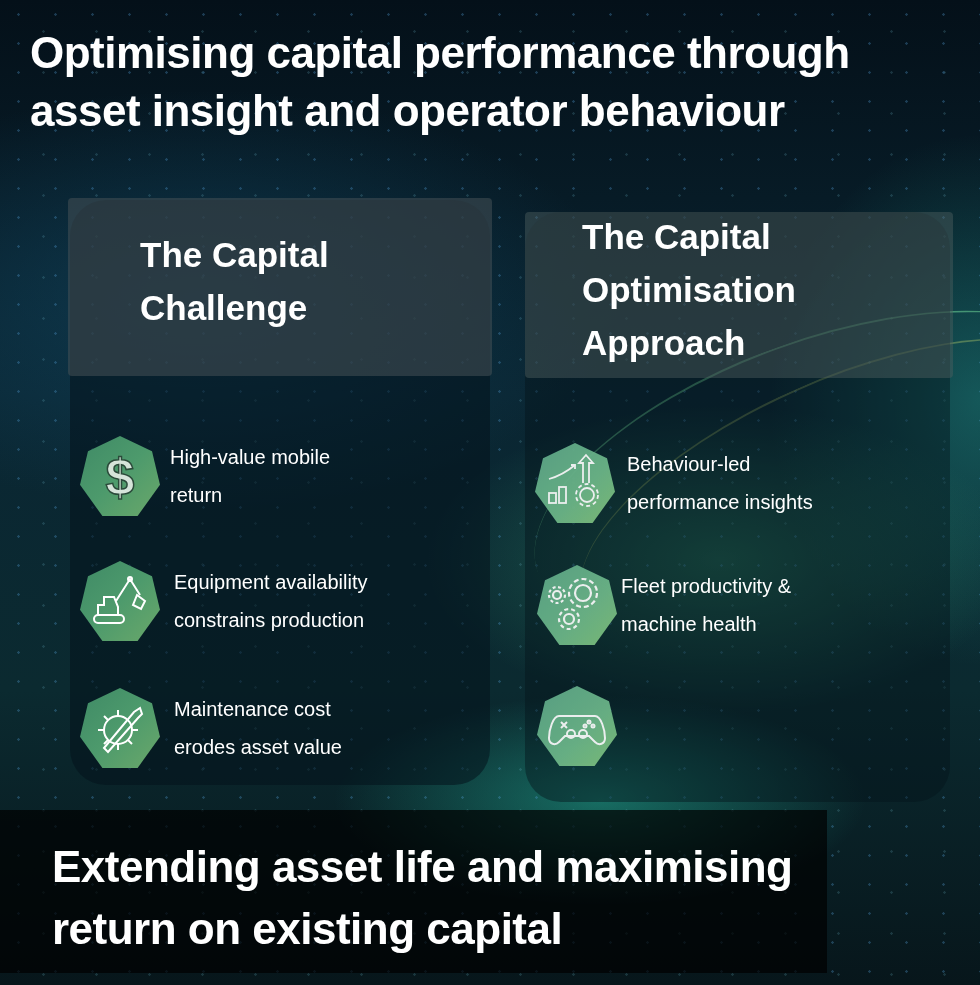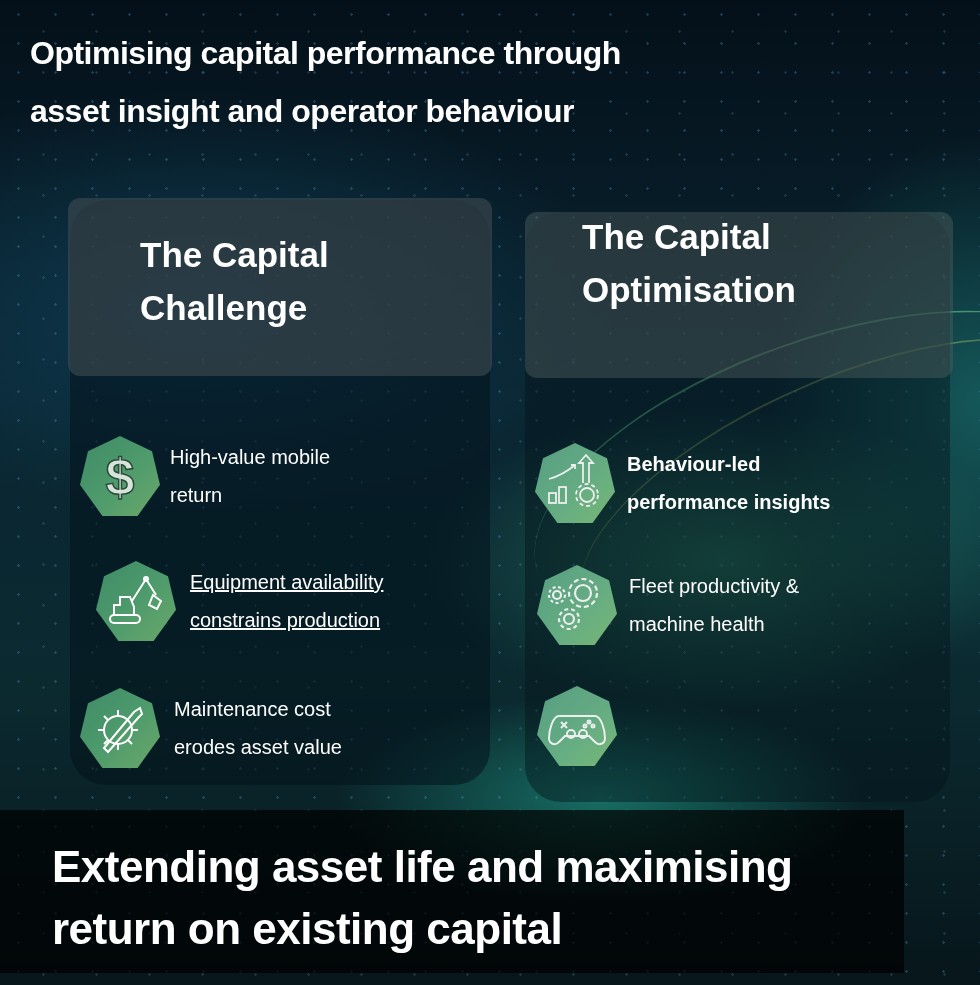--- a/index.html
+++ b/index.html
@@ -16,41 +16,41 @@
   }
   .stars { position:absolute; inset:0;
     background-image:
       radial-gradient(circle, rgba(90,170,230,0.55) 1px, transparent 1.5px),
       radial-gradient(circle, rgba(120,200,220,0.35) 1px, transparent 1.5px);
     background-size: 37px 29px, 53px 41px;
     background-position: 0 0, 17px 11px; opacity:0.5; }
   .streak { position:absolute; border-top:2px solid rgba(120,230,160,0.5); border-radius:50%; }
 
   .title { position:absolute; left:30px; top:24px; width:940px;
-    font-weight:700; font-size:32px; line-height:58px; letter-spacing:-0.5px; }
+    font-weight:700; font-size:44px; line-height:58px; letter-spacing:-0.5px; }
 
   .panel { position:absolute; border-radius:36px; }
   .panel-left { left:70px; top:200px; width:420px; height:585px; background:rgba(4,18,28,0.55); }
   .panel-right { left:525px; top:212px; width:425px; height:590px; background:rgba(4,20,26,0.45); }
-  .head { position:absolute; border-radius:12px; background:rgba(70,80,85,0.55); }
+  .head { position:absolute; border-radius:4px; background:rgba(70,80,85,0.55); }
   .head-left { left:68px; top:198px; width:424px; height:178px; }
   .head-right { left:525px; top:212px; width:428px; height:166px; background:rgba(80,95,95,0.45); }
   .head-text { position:absolute; font-weight:700; font-size:35px; line-height:53px; }
   .head-left .head-text { left:72px; top:30px; }
   .head-right .head-text { left:57px; top:-2px; }
 
   .item { position:absolute; display:flex; align-items:center; }
   .hept { width:80px; height:80px; flex:none; position:relative;
     clip-path: polygon(50% 0%, 90% 19%, 100% 61%, 72% 100%, 28% 100%, 0% 61%, 10% 19%);
     background:linear-gradient(135deg,#3f8a66 0%, #4d9a6c 50%, #6aa86a 100%); }
   .hept.light { background:linear-gradient(135deg,#5ea98a 0%, #6fb98a 60%, #83c37c 100%); opacity:0.92; }
   .hept svg { position:absolute; left:10px; top:10px; width:60px; height:60px; }
   .item-text { font-size:20px; line-height:38px; margin-left:14px; font-weight:400; }
 
-  .footer { position:absolute; left:0; top:810px; width:904px; height:163px; background:rgba(0,0,0,0.7); }
+  .footer { position:absolute; left:0; top:810px; width:827px; height:163px; background:rgba(0,0,0,0.7); }
   .footer-text { position:absolute; left:52px; top:26px; font-weight:700; font-size:44px; line-height:62px; letter-spacing:-0.5px; }
 </style>
 </head>
 <body>
 
 <div class="bg"></div>
 <div class="stars"></div>
 <div class="streak" style="left:520px;top:340px;width:600px;height:260px;transform:rotate(-20deg);"></div>
 <div class="streak" style="left:560px;top:380px;width:560px;height:220px;transform:rotate(-24deg);border-top-color:rgba(200,220,110,0.35);"></div>
 
@@ -72,21 +72,21 @@
     <svg viewBox="0 0 60 60">
         <text x="30" y="49" text-anchor="middle" font-family="Liberation Sans, sans-serif" font-weight="700" font-size="52" fill="#d6e4da" stroke="#2b4a3a" stroke-width="1.5">$</text>
       </svg>
   </div>
   <div class="item-text" style="margin-left:10px;">
     <div>High-value mobile</div>
     <div>return</div>
   </div>
 </div>
 
-<div class="item" style="left:96px;top:561px;text-decoration:underline;">
+<div class="item" style="left:80px;top:561px;">
   <div class="hept">
     <svg viewBox="0 0 60 60" fill="none" stroke="#fff" stroke-width="2">
       <rect x="4" y="44" width="30" height="8" rx="4"></rect>
       <path d="M8 44 V34 h6 v-8 h10 l4 10 v8"></path>
       <path d="M26 30 L40 8 L50 24"></path>
       <path d="M47 24 l8 6 l-4 8 l-8 -4 z"></path>
       <circle cx="40" cy="8" r="2"></circle>
     </svg>
   </div>
   <div class="item-text">
@@ -107,53 +107,54 @@
     <div>Maintenance cost</div>
     <div>erodes asset value</div>
   </div>
 </div>
 
 <div class="panel panel-right"></div>
 <div class="head head-right">
   <div class="head-text">
     <div>The Capital</div>
     <div>Optimisation</div>
+    <div>Approach</div>
   </div>
 </div>
 
 <div class="item" style="left:535px;top:443px;">
   <div class="hept light">
     <svg viewBox="0 0 60 60" fill="none" stroke="#fff" stroke-width="1.8">
       <path d="M4 26 Q18 22 30 12"></path>
         <path d="M26 12 h4 v4"></path>
       <rect x="4" y="40" width="7" height="10"></rect>
         <rect x="14" y="34" width="7" height="16"></rect>
       <path d="M38 30 V10 h-4 l7 -8 l7 8 h-4 v20"></path>
       <circle cx="42" cy="42" r="7"></circle>
         <circle cx="42" cy="42" r="11" stroke-dasharray="4 3"></circle>
     </svg>
   </div>
-  <div class="item-text" style="margin-left:12px;font-weight:bold;">
+  <div class="item-text" style="margin-left:12px;">
     <div>Behaviour-led</div>
     <div>performance insights</div>
   </div>
 </div>
 
 <div class="item" style="left:537px;top:565px;">
   <div class="hept light">
     <svg viewBox="0 0 60 60" fill="none" stroke="#fff" stroke-width="2.2">
       <circle cx="10" cy="20" r="4"></circle>
         <circle cx="10" cy="20" r="8" stroke-dasharray="3 2.5"></circle>
       <circle cx="36" cy="18" r="8"></circle>
         <circle cx="36" cy="18" r="14" stroke-dasharray="5 3"></circle>
       <circle cx="22" cy="44" r="5"></circle>
         <circle cx="22" cy="44" r="10" stroke-dasharray="4 3"></circle>
     </svg>
   </div>
-  <div class="item-text" style="margin-left:12px;">
+  <div class="item-text" style="margin-left:4px;">
     <div>Fleet productivity &amp;</div>
     <div>machine health</div>
   </div>
 </div>
 
 <div class="item" style="left:537px;top:686px;">
   <div class="hept light">
     <svg viewBox="0 0 60 60" fill="none" stroke="#fff" stroke-width="2">
       <path d="M12 20 h36 c6 0 10 14 10 22 c0 6 -6 8 -10 4 l-6 -6 h-24 l-6 6 c-4 4 -10 2 -10 -4 c0 -8 4 -22 10 -22 z"></path>
       <path d="M14 26 l6 6 M20 26 l-6 6"></path>

